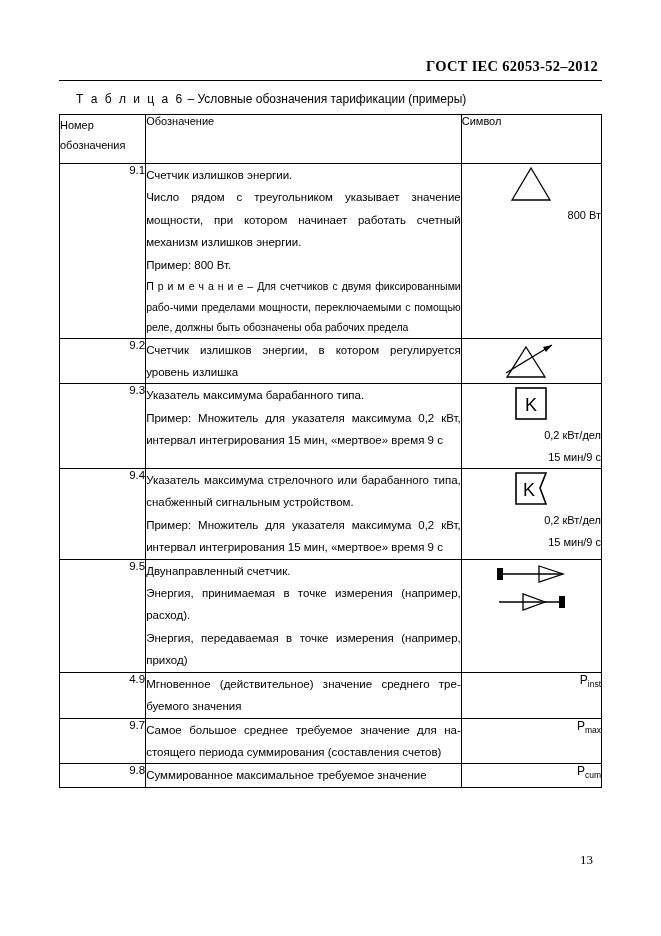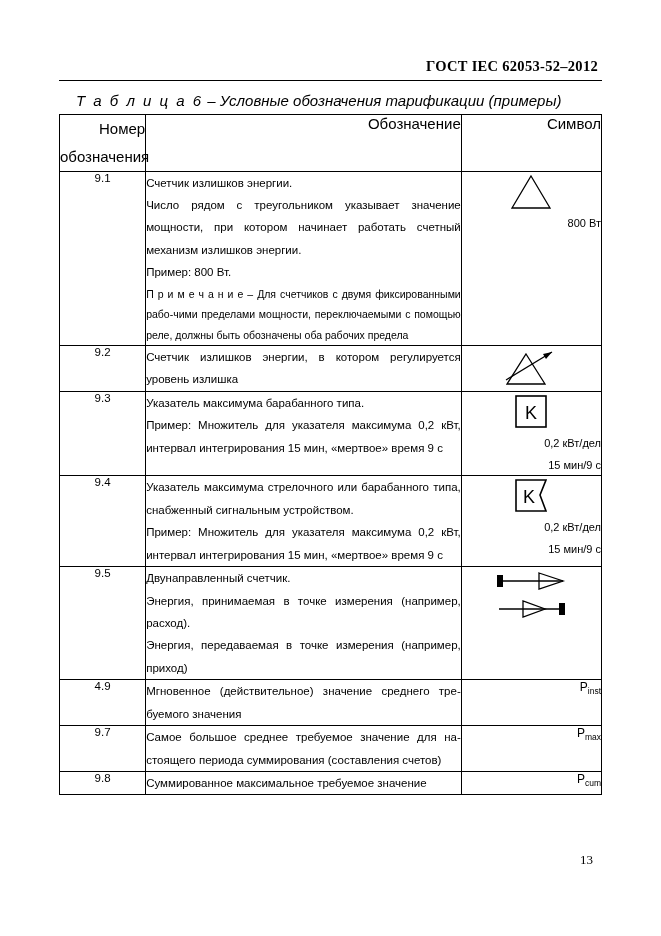--- a/index.html
+++ b/index.html
@@ -38,23 +38,22 @@
     left: 59px;
     width: 543px;
     height: 1px;
     background: #000;
   }
   .table-caption {
     position: absolute;
     top: 92px;
     left: 76px;
     font-family: "Liberation Sans", sans-serif;
-    font-size: 15px;
+    font-size: 12px;
     white-space: nowrap;
-    font-style: italic;
   }
   .caption-spaced {
     letter-spacing: 2px;
   }
   table.main {
     position: absolute;
     top: 114px;
     left: 59px;
     width: 543px;
     border-collapse: collapse;
@@ -63,32 +62,32 @@
   table.main td, table.main th {
     border: 1px solid #000000;
     vertical-align: top;
     padding: 0;
   }
   .col-num { width: 86px; }
   .col-desc { width: 315px; }
   .col-sym { width: 140px; }
 
   thead td {
-    text-align: right;
+    text-align: left;
     vertical-align: middle;
     font-family: "Liberation Sans", sans-serif;
-    font-size: 15px;
+    font-size: 11px;
     height: 48px;
     padding: 4px 2px;
   }
   .hdr-two-line {
     line-height: 1.85;
   }
   td.num {
-    text-align: center;
+    text-align: right;
     font-family: "Liberation Sans", sans-serif;
     font-size: 11.5px;
     padding-top: 9px;
   }
   td.desc {
     font-family: "Liberation Sans", sans-serif;
     font-size: 11.5px;
     line-height: 1.95;
     padding: 7px 10px 8px 10px;
     text-align: justify;

